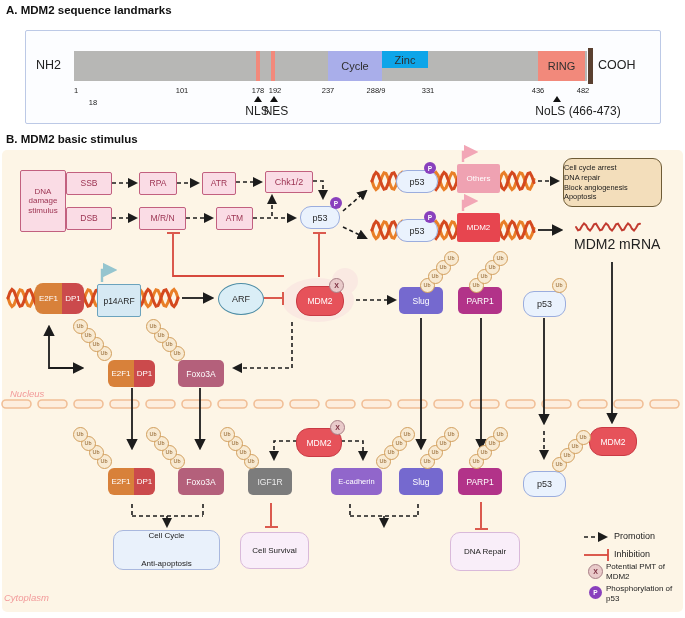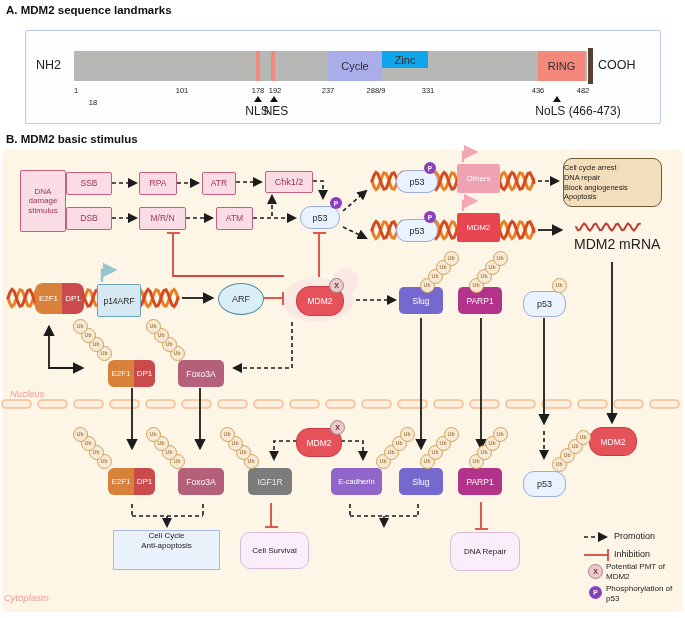--- a/index.html
+++ b/index.html
@@ -28,23 +28,23 @@
   .blue{position:absolute;background:#eaf2fd;border:1.2px solid #9badde;color:#2a2a2a;
         display:flex;align-items:center;justify-content:center;font-size:9px;
         border-radius:11px;z-index:2}
   .chip{position:absolute;color:#fff;display:flex;align-items:center;justify-content:center;
         font-size:8.5px;border-radius:5px;z-index:2}
   .gene{position:absolute;color:#fff;display:flex;align-items:center;justify-content:center;
         font-size:8px;border-radius:2px;z-index:2}
   .tan{position:absolute;background:#f3debb;border:1.2px solid #6f5c36;border-radius:9px;
        font-size:7.4px;color:#1a1a1a;text-align:center;display:flex;flex-direction:column;
        align-items:flex-start;justify-content:center;line-height:1.3;z-index:2}
-  .outb{position:absolute;background:#e9f1fb;border:1.2px solid #a9b8de;border-radius:0;
+  .outb{position:absolute;background:#e9f1fb;border:1.2px solid #a9b8de;border-radius:10px;
         font-size:8px;color:#222;text-align:center;display:flex;flex-direction:column;
-        align-items:center;justify-content:flex-start;line-height:1.3;z-index:2}
+        align-items:center;justify-content:space-between;line-height:1.3;z-index:2}
   .outp{position:absolute;background:#f9eef9;border:1.2px solid #d9b9da;border-radius:10px;
         font-size:8px;color:#222;text-align:center;display:flex;align-items:center;
         justify-content:center;z-index:2}
   .badgeP{position:absolute;width:12px;height:12px;border-radius:50%;background:#8940bd;
         color:#fff;font-size:6.5px;font-weight:700;display:flex;align-items:center;
         justify-content:center;z-index:3}
   .badgeX{position:absolute;width:13px;height:13px;border-radius:50%;background:#e9caca;
         border:1px solid #a98087;color:#7c3040;font-size:7px;font-weight:700;display:flex;
         align-items:center;justify-content:center;z-index:3}
   .ub{position:absolute;width:13px;height:13px;border-radius:50%;background:#f8ead2;

